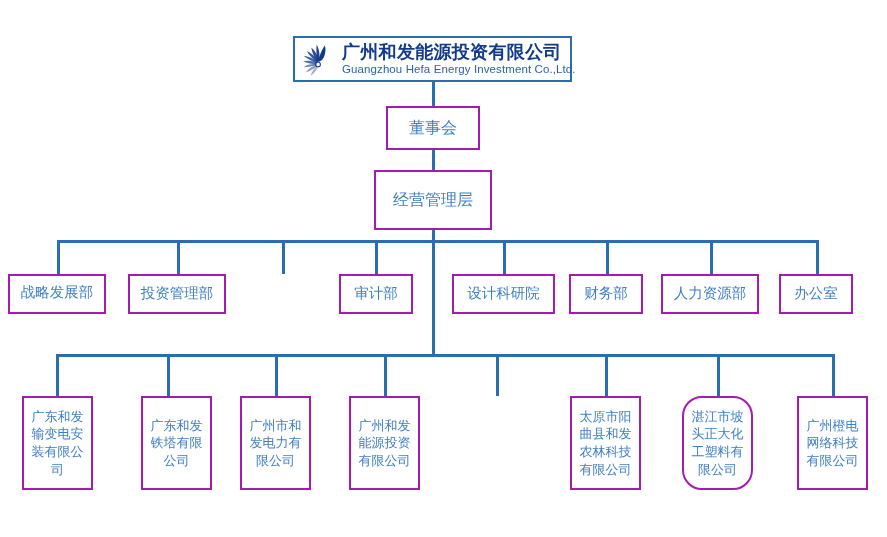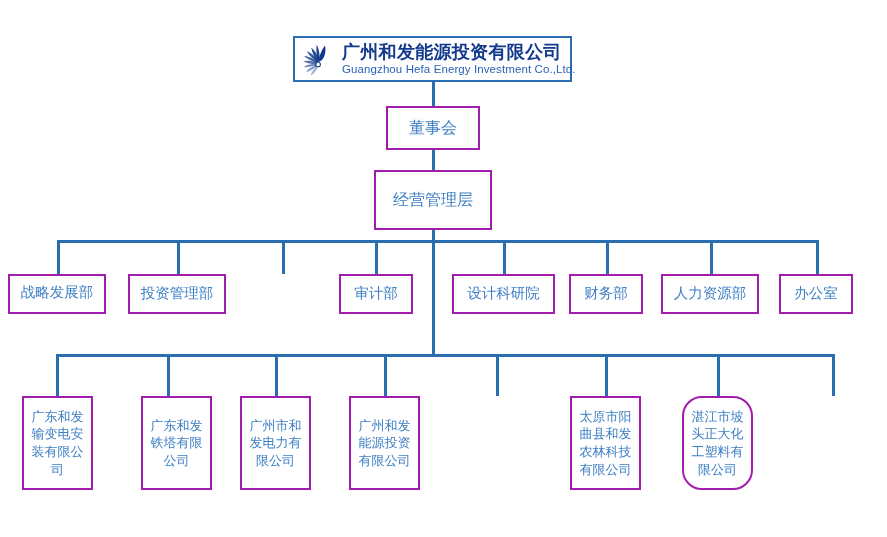--- a/index.html
+++ b/index.html
@@ -223,14 +223,17 @@
   </div>
   <div class="node sub-node" style="left:349px; width:71px;">
     <span class="sub-label">广州和发能源投资有限公司</span>
   </div>
   <div class="node sub-node" style="left:570px; width:71px;">
     <span class="sub-label">太原市阳曲县和发农林科技有限公司</span>
   </div>
   <div class="node sub-node" style="left:682px; width:71px;border-radius:20px;">
     <span class="sub-label">湛江市坡头正大化工塑料有限公司</span>
   </div>
+  <div class="node sub-node" style="left:797px; width:71px;">
+    <span class="sub-label">广州橙电网络科技有限公司</span>
+  </div>
 
 </div>
 
 </body></html>

